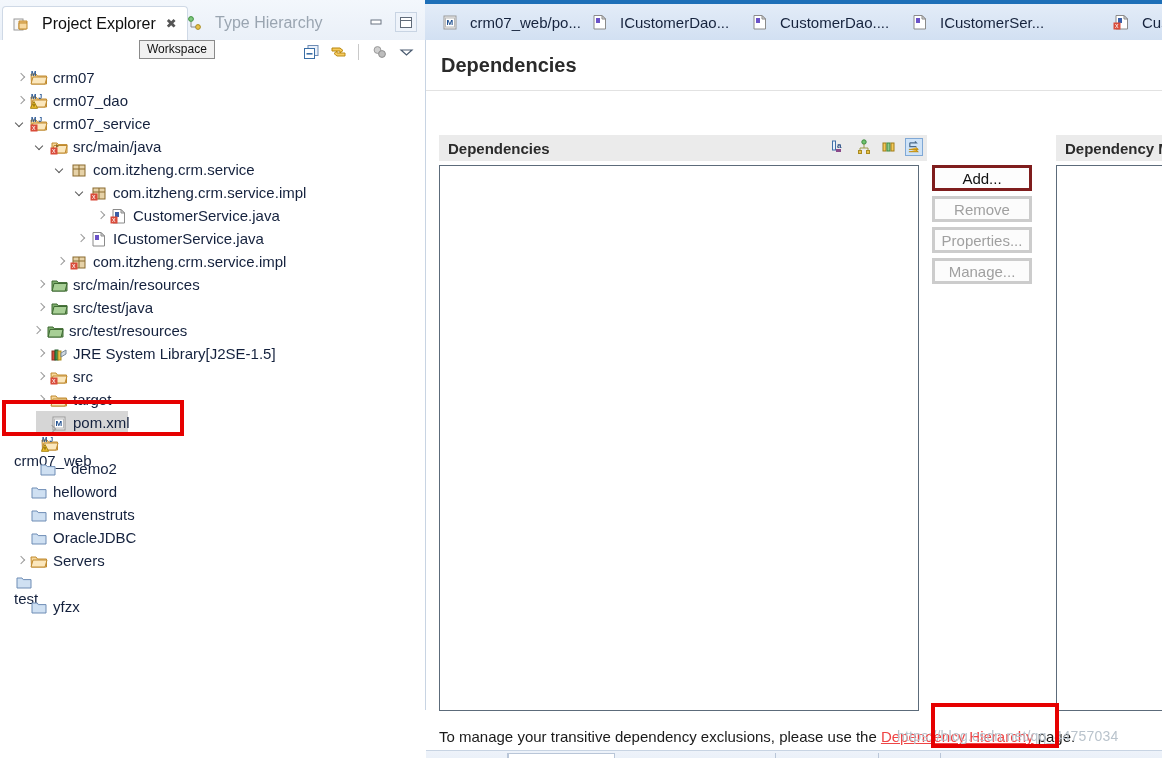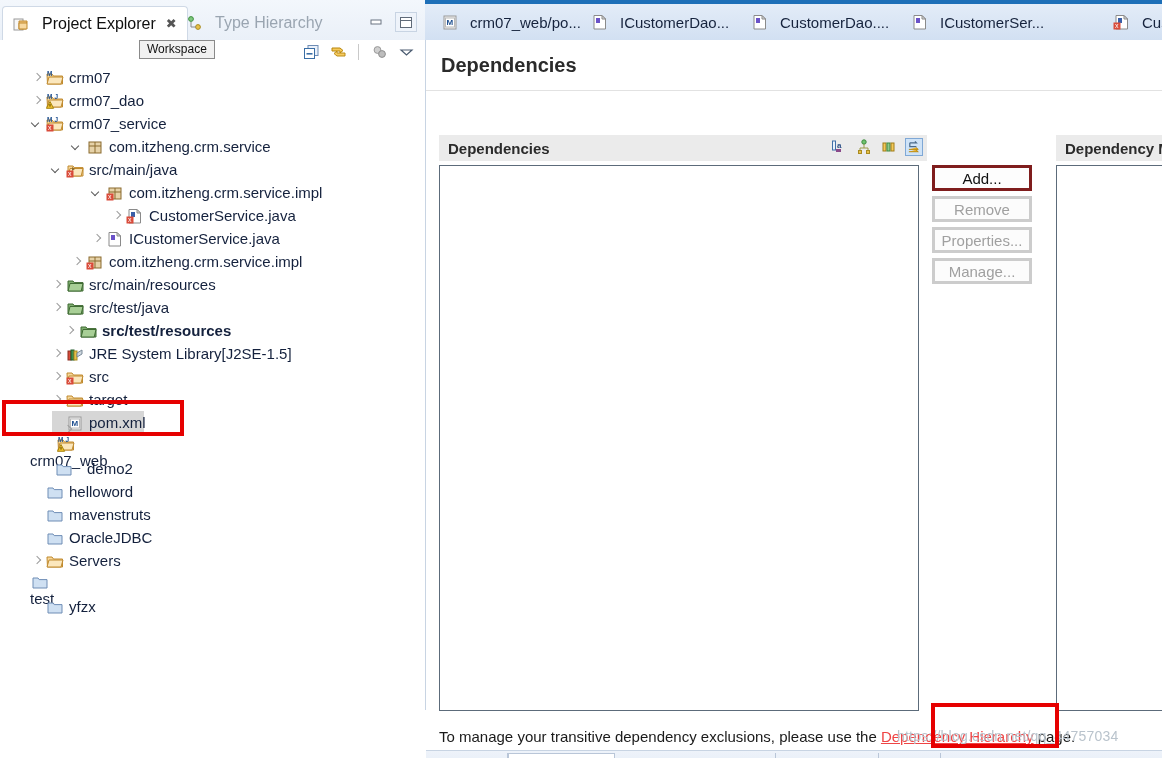--- a/index.html
+++ b/index.html
@@ -64,21 +64,21 @@
     border: 1px solid #8a8a8a;
     padding: 1px 7px 2px 7px;
     font-size: 12px;
     color: #111;
     z-index: 20;
     white-space: nowrap;
   }
 
   
   #tree {
-    position: absolute; left: 16px; top: 66px; width: 424px; height: 625px;
+    position: absolute; left: 0; top: 66px; width: 424px; height: 625px;
     background: #fff;
     overflow: hidden;
   }
   .trow {
     position: relative; height: 23px;
     display: flex; align-items: center;
     white-space: nowrap;
     font-size: 15px;
   }
   .trow .arrow {
@@ -348,47 +348,47 @@
                 <text x="1" y="6" font-size="6.4" fill="#1e4f8f" font-family="Liberation Sans, sans-serif" font-weight="bold">M</text>
                 <text x="8.5" y="6" font-size="6.4" fill="#1e4f8f" font-family="Liberation Sans, sans-serif" font-weight="bold">J</text>
                 <rect x="0.5" y="8.5" width="7" height="7" fill="#d94b3a"></rect>
                 <text x="2" y="14.3" font-size="7" fill="#fff" font-family="Liberation Sans, sans-serif">x</text>
               </svg>
             </span>
             <span class="tlabel">crm07_service</span>
           </div>
         </div>
         <div class="trow">
-          <div class="content" style="padding-left: 54px;">
-            <span class="arrow down"></span>
-            <span class="ticon">
-              <svg width="18" height="16" viewBox="0 0 18 16">
-                <rect x="3" y="3" width="12" height="11" fill="#e6d2a8" stroke="#8a6a2e"></rect>
-                <path d="M3 7 h12 M9 3 v11" stroke="#8a6a2e" fill="none"></path>
-              </svg>
-            </span>
-            <span class="tlabel">com.itzheng.crm.service</span>
-          </div>
-        </div>
-        <div class="trow">
           <div class="content" style="padding-left: 34px;">
             <span class="arrow down"></span>
             <span class="ticon">
               <svg width="18" height="16" viewBox="0 0 18 16">
                 <path d="M2 4 h5 l1.2 1.6 h8.8 v8.4 h-15z" fill="#f7d79a" stroke="#c08a2e"></path>
                 <path d="M4 6.5 h13 l-1.8 7.5 h-13z" fill="#fbe7bd" stroke="#c08a2e"></path>
                 <path d="M6 5 l3 2 -3 2z" fill="#8a6a2e"></path>
                 <rect x="0.5" y="8.5" width="7" height="7" fill="#d94b3a"></rect>
                 <text x="2" y="14.3" font-size="7" fill="#fff" font-family="Liberation Sans, sans-serif">x</text>
               </svg>
             </span>
             <span class="tlabel">src/main/java</span>
           </div>
         </div>
         <div class="trow">
+          <div class="content" style="padding-left: 54px;">
+            <span class="arrow down"></span>
+            <span class="ticon">
+              <svg width="18" height="16" viewBox="0 0 18 16">
+                <rect x="3" y="3" width="12" height="11" fill="#e6d2a8" stroke="#8a6a2e"></rect>
+                <path d="M3 7 h12 M9 3 v11" stroke="#8a6a2e" fill="none"></path>
+              </svg>
+            </span>
+            <span class="tlabel">com.itzheng.crm.service</span>
+          </div>
+        </div>
+        <div class="trow">
           <div class="content" style="padding-left: 74px;">
             <span class="arrow down"></span>
             <span class="ticon">
               <svg width="18" height="16" viewBox="0 0 18 16">
                 <rect x="3" y="3" width="12" height="11" fill="#e6d2a8" stroke="#8a6a2e"></rect>
                 <path d="M3 7 h12 M9 3 v11" stroke="#8a6a2e" fill="none"></path>
                 <rect x="0.5" y="8.5" width="7" height="7" fill="#d94b3a"></rect>
                 <text x="2" y="14.3" font-size="7" fill="#fff" font-family="Liberation Sans, sans-serif">x</text>
               </svg>
             </span>
@@ -455,21 +455,21 @@
             <span class="ticon">
               <svg width="18" height="16" viewBox="0 0 18 16">
                 <path d="M2 4 h5 l1.2 1.6 h8.8 v8.4 h-15z" fill="#7fae6f" stroke="#3f6b33"></path>
                 <path d="M4 6.5 h13 l-1.8 7.5 h-13z" fill="#a8cf96" stroke="#3f6b33"></path>
               </svg>
             </span>
             <span class="tlabel">src/test/java</span>
           </div>
         </div>
         <div class="trow">
-          <div class="content" style="padding-left: 47px; font-weight: bold;">
+          <div class="content" style="padding-left: 30px;">
             <span class="arrow right"></span>
             <span class="ticon">
               <svg width="18" height="16" viewBox="0 0 18 16">
                 <path d="M2 4 h5 l1.2 1.6 h8.8 v8.4 h-15z" fill="#7fae6f" stroke="#3f6b33"></path>
                 <path d="M4 6.5 h13 l-1.8 7.5 h-13z" fill="#a8cf96" stroke="#3f6b33"></path>
               </svg>
             </span>
             <span class="tlabel">src/test/resources</span>
           </div>
         </div>

